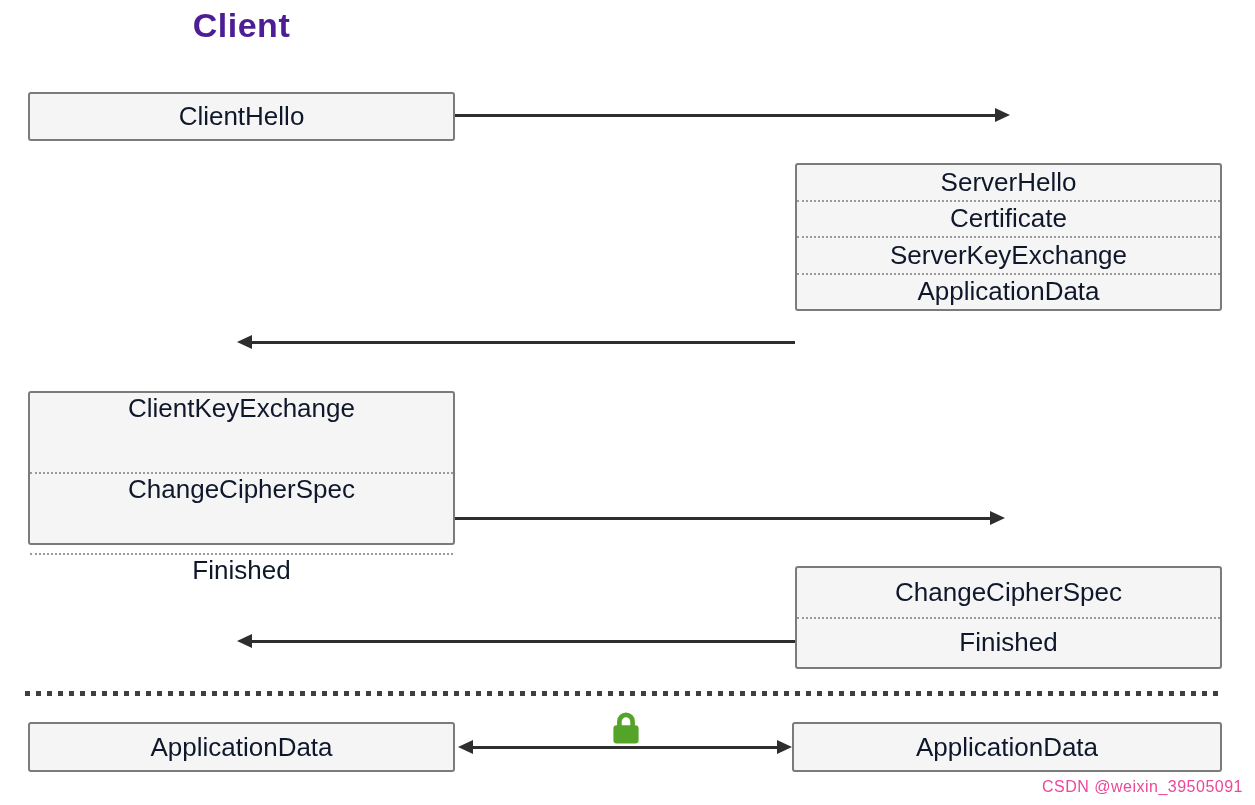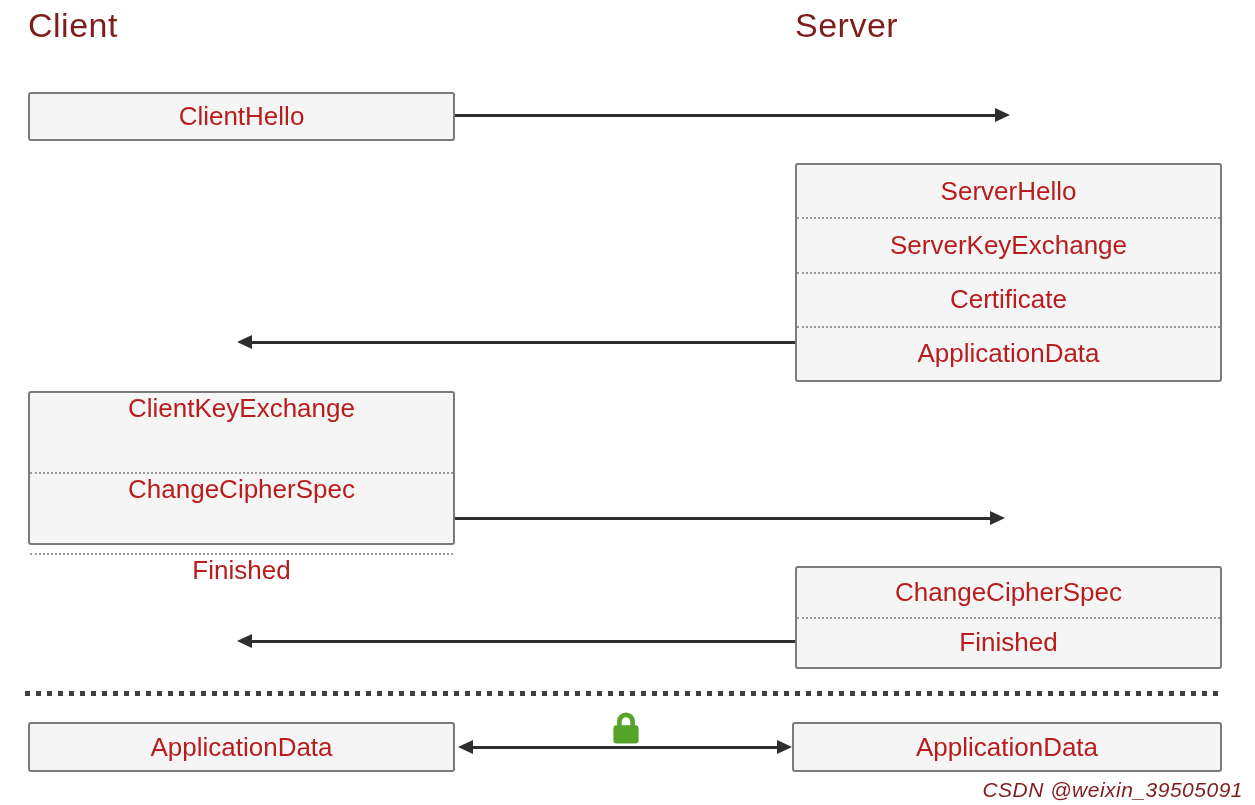--- a/index.html
+++ b/index.html
@@ -9,23 +9,24 @@
     font-family: "Liberation Sans", sans-serif;
     position: relative;
     overflow: hidden;
   }
   .stage { position: absolute; inset: 0; }
 
   .col-title {
     position: absolute;
     top: 6px;
     width: 427px;
+    text-align: center;
     font-size: 34px;
-    font-weight: 400;
-    color: #7f1d1d;
+    font-weight: 700;
+    color: #4c1d95;
     letter-spacing: 0.5px;
   }
   .col-title.client { left: 28px; }
   .col-title.server { left: 795px; }
 
   .msg-box {
     position: absolute;
     box-sizing: border-box;
     background: #f5f5f5;
     border: 2px solid #7b7b7b;
@@ -33,26 +34,26 @@
     display: flex;
     flex-direction: column;
   }
   .msg-row {
     flex: 1 1 0;
     display: flex;
     align-items: center;
     justify-content: center;
     font-size: 26px;
     font-weight: 500;
-    color: #b91c1c;
+    color: #0f172a;
   }
   .msg-row + .msg-row { border-top: 2px dotted #9a9a9a; }
 
   #box-client-hello   { left: 28px;  top: 92px;  width: 427px; height: 49px; }
-  #box-server-flight1 { left: 795px; top: 163px; width: 427px; height: 219px; }
+  #box-server-flight1 { left: 795px; top: 163px; width: 427px; height: 148px; }
   #box-client-flight2 { left: 28px;  top: 391px; width: 427px; height: 154px; gap: 48px; }
   #box-server-flight2 { left: 795px; top: 566px; width: 427px; height: 103px; }
   #box-app-client     { left: 28px;  top: 722px; width: 427px; height: 50px; }
   #box-app-server     { left: 792px; top: 722px; width: 430px; height: 50px; }
 
   .arrow {
     position: absolute;
     height: 3px;
     background: #2e2e2e;
   }
@@ -85,44 +86,42 @@
     left: 25px; top: 691px;
     width: 1193px; height: 5px;
     background: repeating-linear-gradient(to right, #3f3f3f 0 5px, transparent 5px 11px);
   }
 
   .lock { position: absolute; left: 608px; top: 708px; width: 36px; height: 40px; }
 
   .watermark {
     position: absolute;
     right: 12px; top: 778px;
-    font-size: 21px;
-    color: #7f1d1d;
+    font-size: 16px;
+    color: #ec4899;
     letter-spacing: 0.5px;
-    font-style: italic;
   }
 </style>
 </head>
 <body>
 
 <div class="stage">
 
   <div class="col-title client">Client</div>
-  <div class="col-title server">Server</div>
 
   <div class="msg-box" id="box-client-hello">
     <div class="msg-row">ClientHello</div>
   </div>
 
   <div class="arrow head-right" id="arrow-1"></div>
 
   <div class="msg-box" id="box-server-flight1">
     <div class="msg-row">ServerHello</div>
+    <div class="msg-row">Certificate</div>
     <div class="msg-row">ServerKeyExchange</div>
-    <div class="msg-row">Certificate</div>
     <div class="msg-row">ApplicationData</div>
   </div>
 
   <div class="arrow head-left" id="arrow-2"></div>
 
   <div class="msg-box" id="box-client-flight2">
     <div class="msg-row">ClientKeyExchange</div>
     <div class="msg-row">ChangeCipherSpec</div>
     <div class="msg-row">Finished</div>
   </div>

